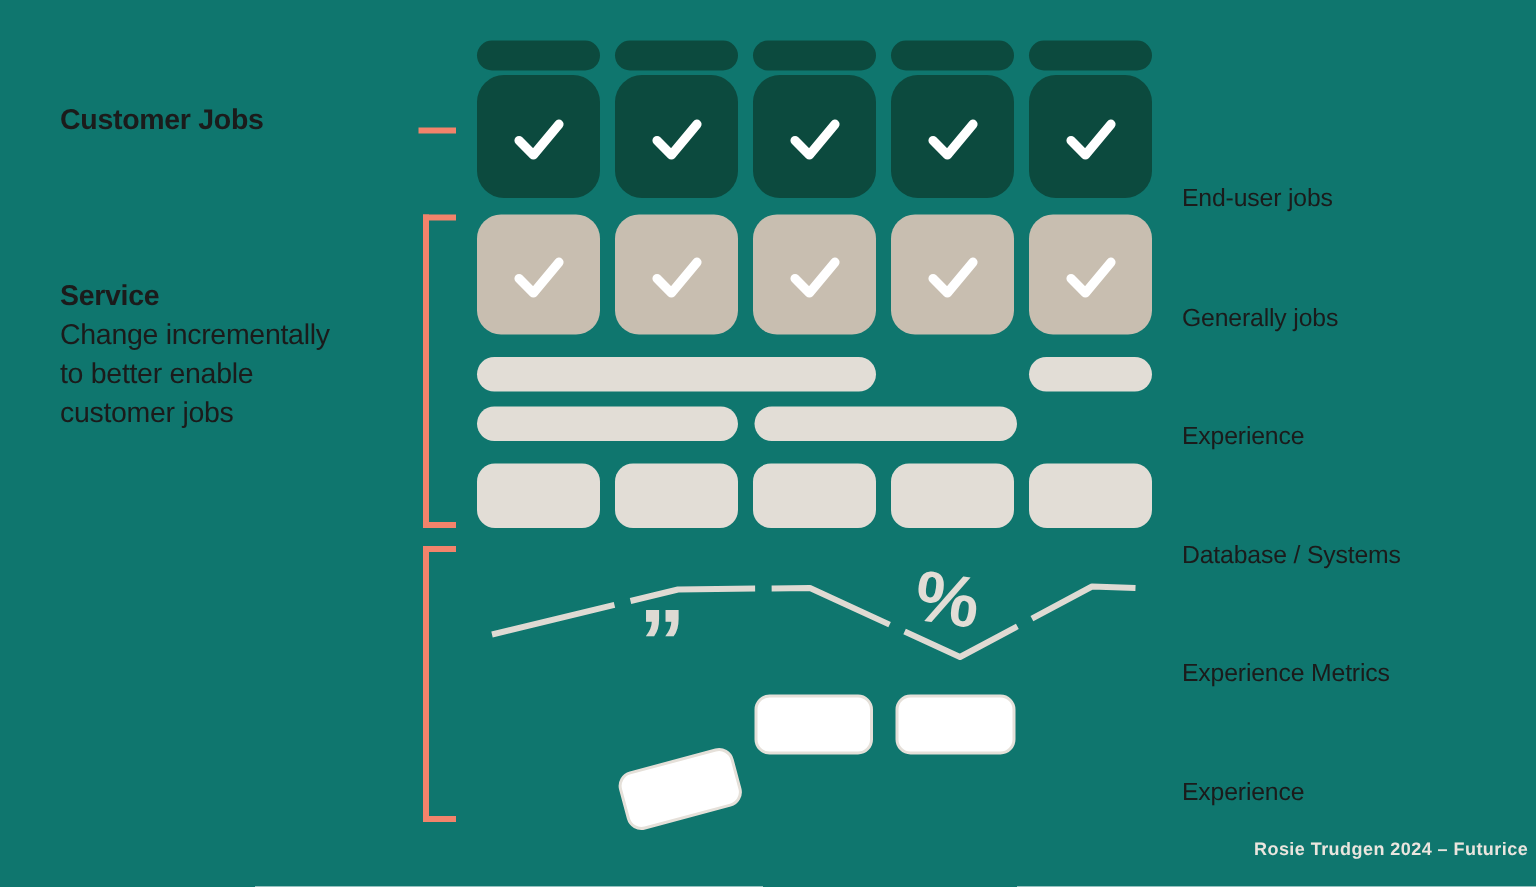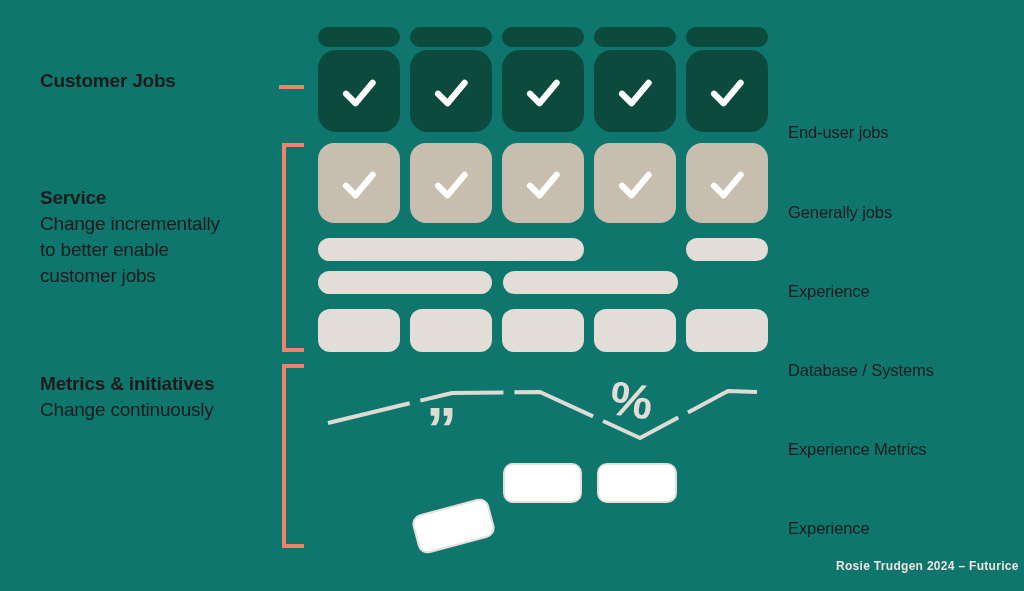--- a/index.html
+++ b/index.html
@@ -52,24 +52,20 @@
 <div class="canvas">
 
   <div class="left-section" style="top:68px">
     <div class="l-title">Customer Jobs</div>
   </div>
   <div class="left-section" style="top:185px">
     <div class="l-title">Service</div>
     <div class="l-sub">Change incrementally
 to better enable
 customer jobs</div>
-  </div>
-  <div class="left-section" style="top:371px">
-    <div class="l-title">Metrics &amp; initiatives</div>
-    <div class="l-sub">Change continuously</div>
   </div>
 
   <div class="oj-dash"></div>
   <div class="bracket bracket-service"></div>
   <div class="bracket bracket-metrics"></div>
 
   <div class="cell top-pill c0"></div>
   <div class="cell top-pill c1"></div>
   <div class="cell top-pill c2"></div>
   <div class="cell top-pill c3"></div>

